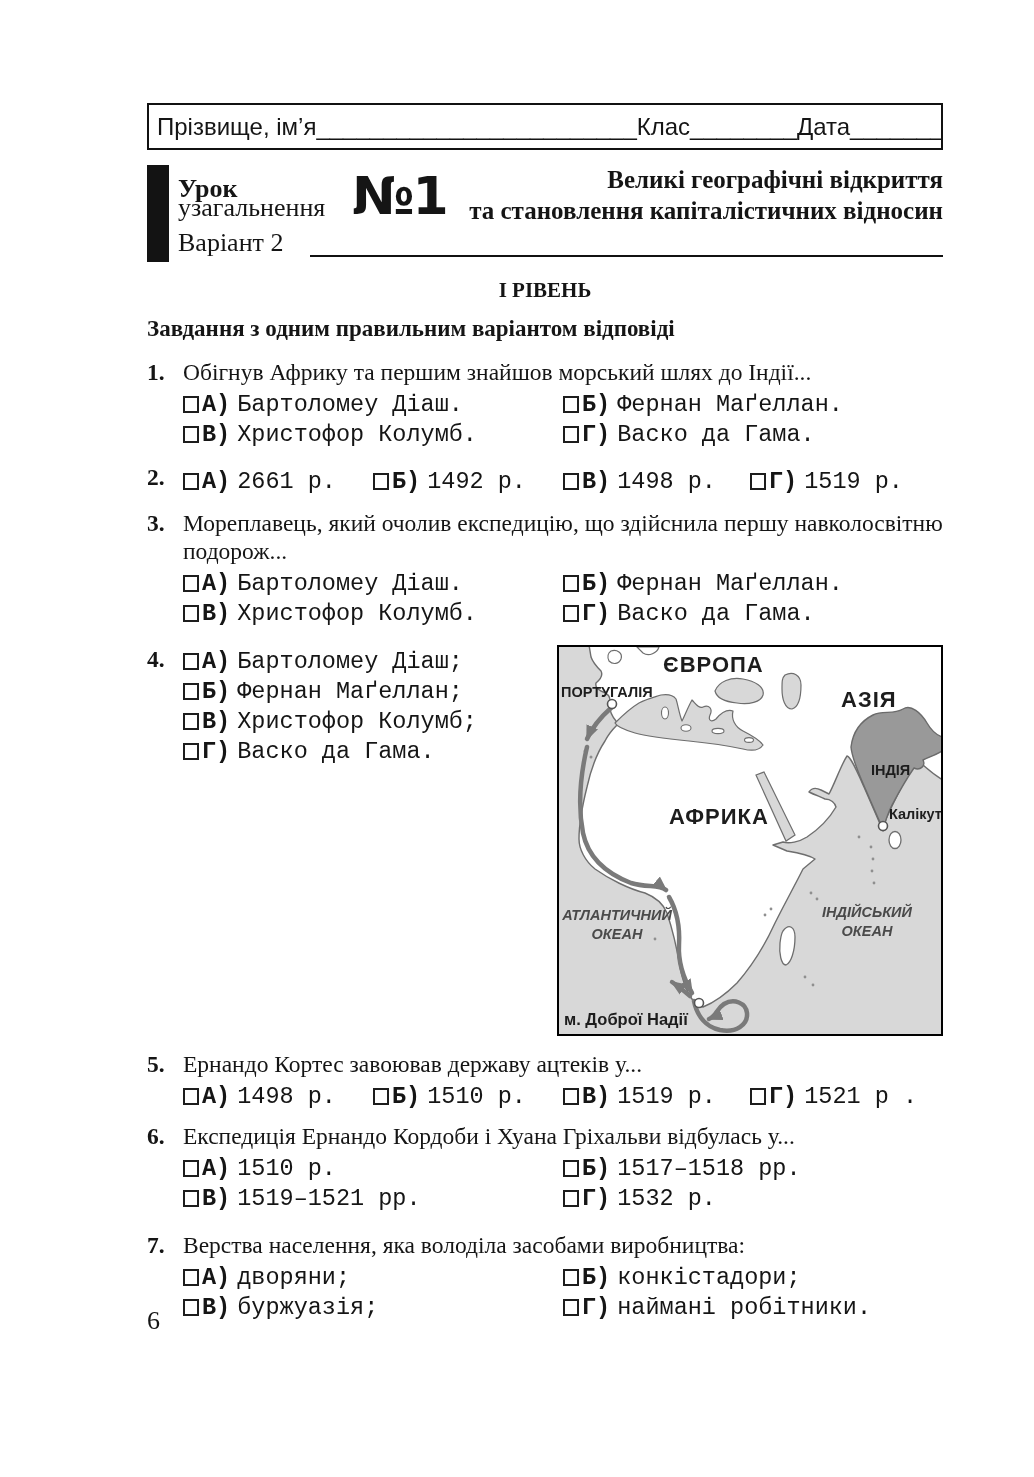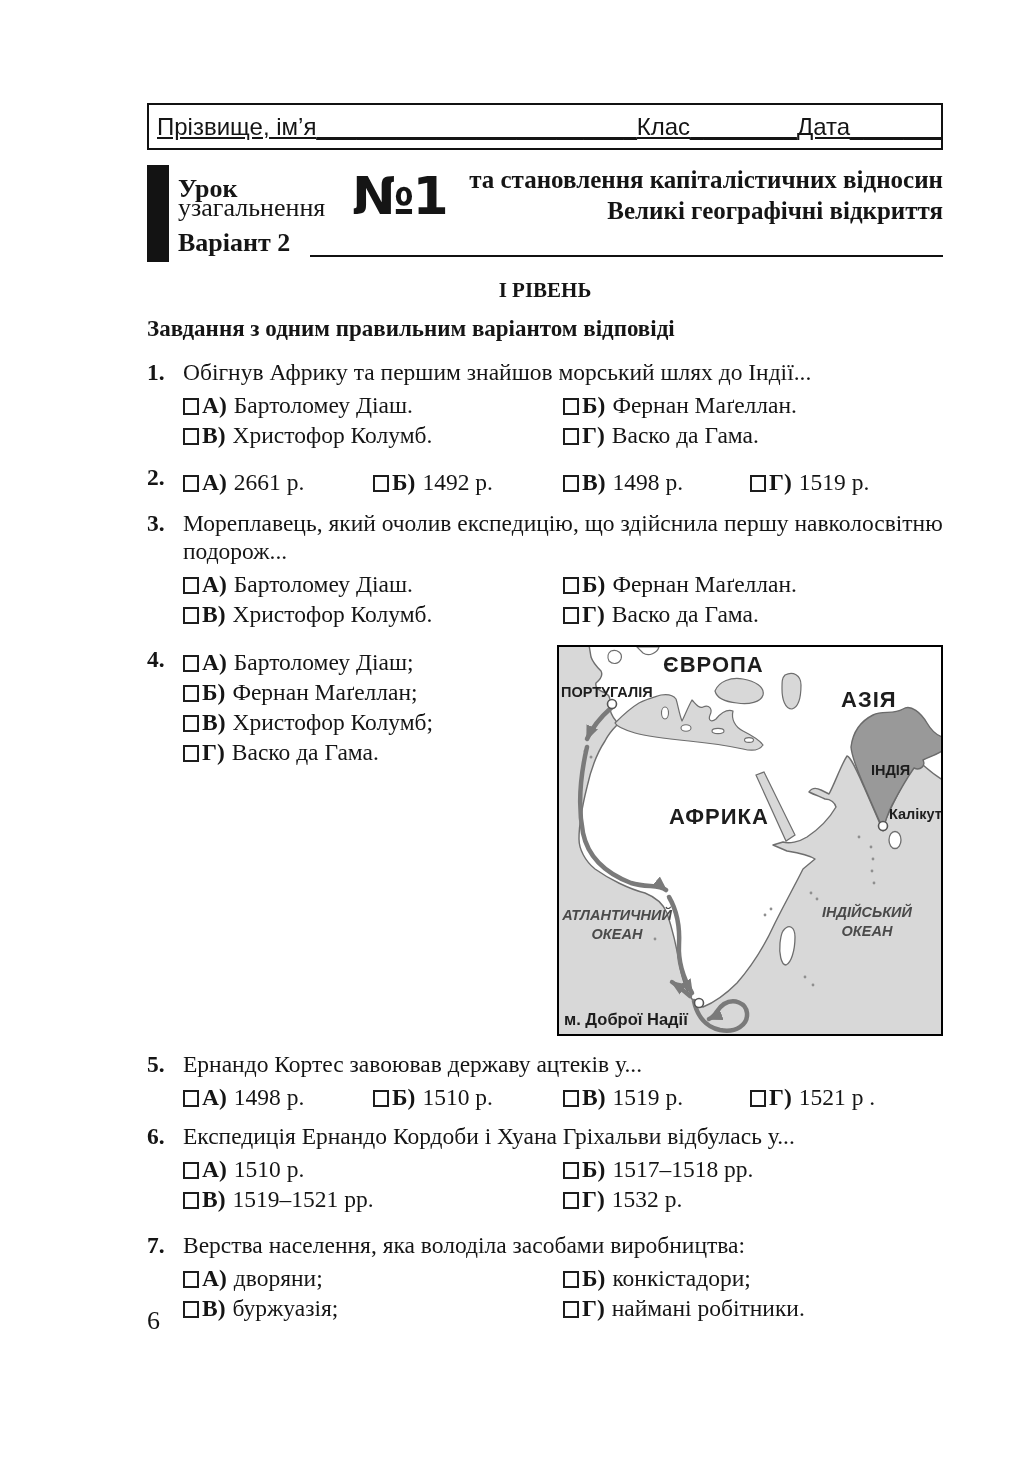--- a/index.html
+++ b/index.html
@@ -8,53 +8,53 @@
     width:1034px; height:1477px; position:relative; overflow:hidden;
     font-family:"Liberation Serif","DejaVu Serif",serif; color:#151515;
   }
   .page { position:absolute; inset:0; }
   .content { position:absolute; left:147px; top:103px; width:796px; }
 
   
   .info-box {
     border:2.5px solid #111; height:47px; display:flex; align-items:center;
     padding:0 8px; font-family:"Liberation Sans","DejaVu Sans",sans-serif;
-    font-size:24px; white-space:nowrap; overflow:hidden;text-decoration:underline;
+    font-size:24px; white-space:nowrap; overflow:hidden;
   }
   .info-box .lbl { flex:0 0 auto; }
   .info-box .blank { flex:0 0 auto; letter-spacing:0; }
   .sp16 { display:inline-block; width:16px; }
   .sp8  { display:inline-block; width:8px; }
 
   
   .lesson { position:relative; margin-top:12px; height:101px; }
   .black-bar { position:absolute; left:0; top:3px; width:22px; height:97px; background:#131313; }
   .lesson .l1 { position:absolute; left:31px; top:12px;   font-weight:bold; font-size:26px; }
   .lesson .l2 { position:absolute; left:31px; top:31px; font-weight:normal; font-size:26px; }
-  .lesson .variant { position:absolute; left:31px; top:66px; font-weight:bold; font-size:26px; }
+  .lesson .variant { position:absolute; left:31px; top:66px; font-weight:normal; font-size:26px; }
   .lesson .num {
     position:absolute; left:205px; top:4px; font-size:52px; font-weight:bold;
     font-family:"DejaVu Sans","Liberation Sans",sans-serif; letter-spacing:-2px;
   }
   .lesson .titles { position:absolute; right:0; top:2px; text-align:right; font-weight:bold; font-size:25px; line-height:31px; }
   .variant-line { position:absolute; left:163px; right:0; top:93px; border-top:2.5px solid #111; }
 
   
   .level-title { margin-top:15px; text-align:center; font-weight:bold; font-size:21px; }
   .subtitle   { margin-top:13px; font-weight:bold; font-size:23px; }
 
   
   .q { display:grid; grid-template-columns:36px 1fr; font-size:23.5px; line-height:28px; }
   .mt17{margin-top:17px}.mt14{margin-top:14px}.mt13{margin-top:13px}
   .mt11{margin-top:11px}.mt18{margin-top:18px}.mt16{margin-top:16px}
   .qnum { font-weight:bold; }
   .opts { margin-top:3px; }
   .opts2 { display:grid; grid-template-columns:380px 1fr; }
   .opts4 { display:grid; grid-template-columns:190px 190px 187px 1fr; }
-  .opt { white-space:nowrap; margin-top:2px; }
+  .opt { white-space:nowrap; margin-top:2px;font-family:Liberation Mono, monospace; }
   .opts-stack .opt { display:block; }
   .cb {
     display:inline-block; width:16px; height:17px; border:2px solid #1d1d1d;
     background:#fff; margin-right:3px; vertical-align:-2px;
   }
   .olet { font-weight:bold; margin-right:7px; }
 
   
   .q4-body { display:flex; }
   .q4-left { width:374px; flex:0 0 auto; }
@@ -84,22 +84,22 @@
         <span class="lbl">Дата</span>
         <span class="blank">________</span>
     </div>
 
     <div class="lesson">
       <div class="black-bar"></div>
       <div class="l1">Урок</div>
       <div class="l2">узагальнення</div>
       <div class="num">№1</div>
       <div class="titles">
+        <div>Великі географічні відкриття</div>
         <div>та становлення капіталістичних відносин</div>
-        <div>Великі географічні відкриття</div>
       </div>
       <div class="variant">Варіант 2</div>
       <div class="variant-line"></div>
     </div>
 
     <div class="level-title">І РІВЕНЬ</div>
     <div class="subtitle">Завдання з одним правильним варіантом відповіді</div>
 
     <div class="q mt16">
       <div class="qnum">1.</div>

